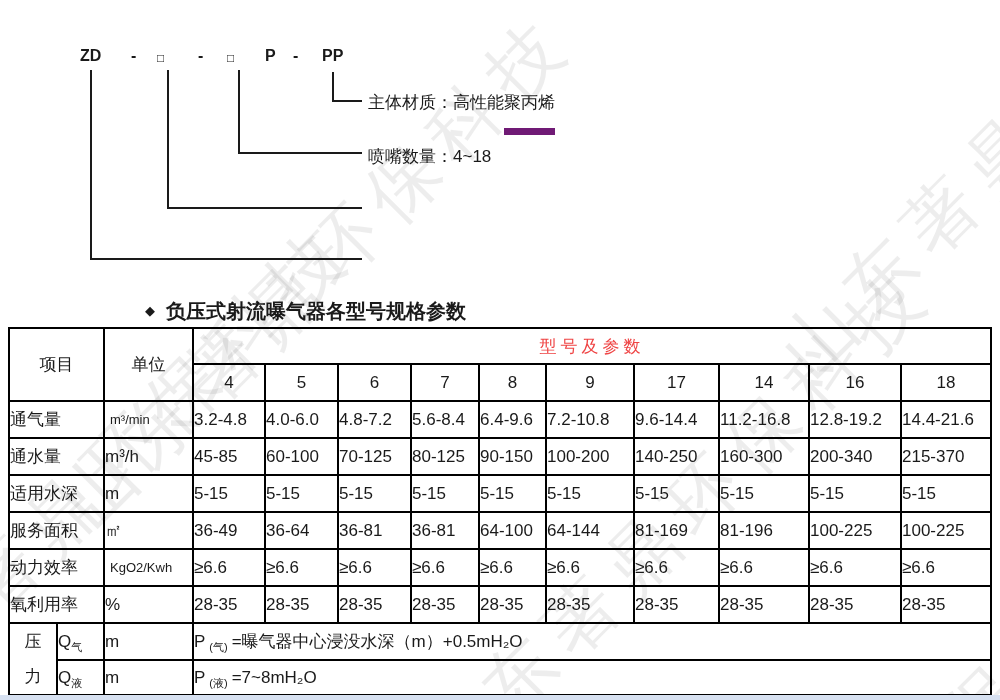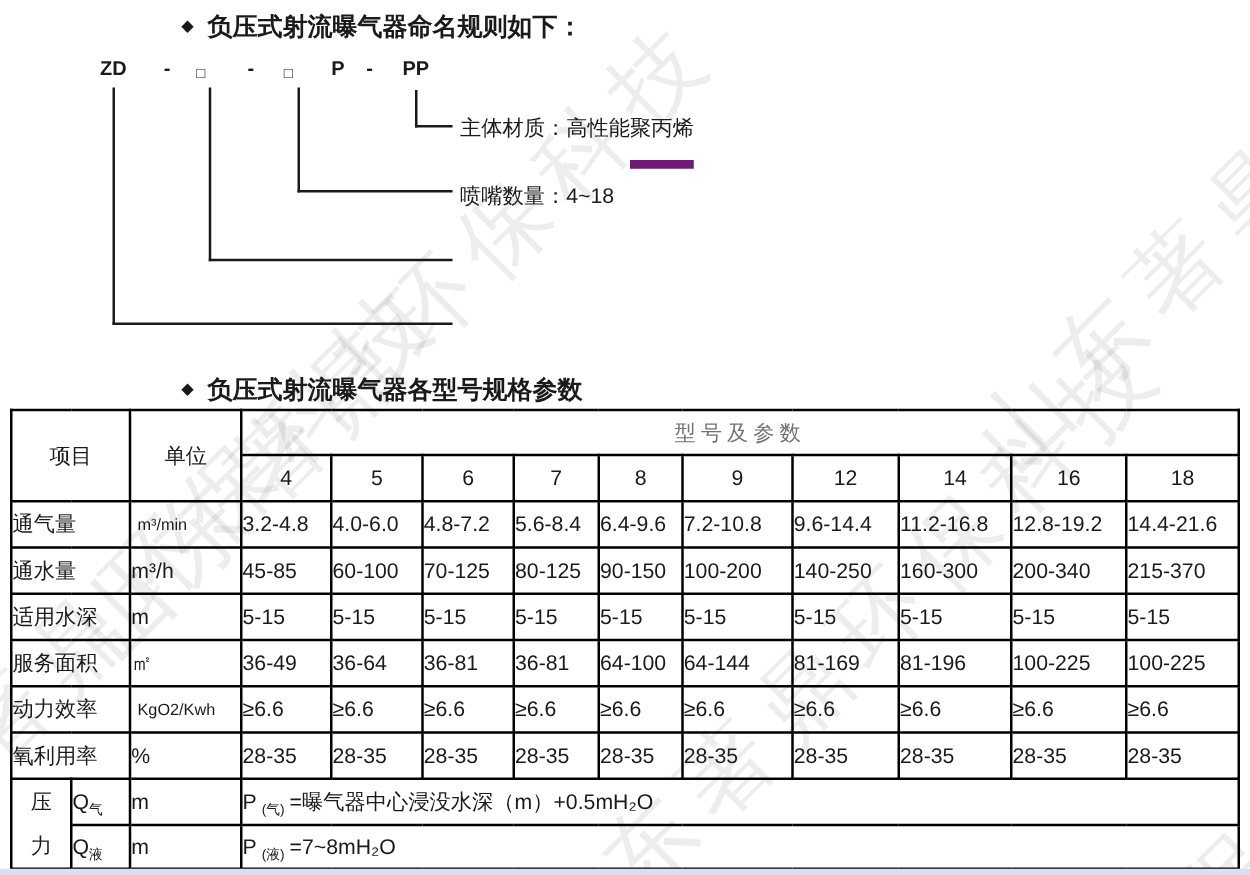--- a/index.html
+++ b/index.html
@@ -26,21 +26,21 @@
   
   .nlabel{position:absolute;left:368px;z-index:1;font-size:17px;white-space:nowrap;}
   .ul{border-bottom:7px solid #701a75;padding-bottom:16px;}
   
   table.spec{position:absolute;left:8px;top:327px;width:982px;z-index:1;
              border-collapse:collapse;table-layout:fixed;}
   .spec td{border:2px solid #000;padding:0;vertical-align:middle;font-size:17px;overflow:hidden;
            background:transparent;}
   .c-item-head{background:rgba(0,0,0,0.25);text-align:center;font-size:16px;}
   .c-models-title{background:rgba(0,0,0,0.25);text-align:center;
-                  font-family:Liberation Mono, monospace;font-size:17px;letter-spacing:4px;color:#737373;margin-top:44px;}
+                  font-family:Liberation Mono, monospace;font-size:17px;letter-spacing:4px;color:#ef4444;margin-top:44px;}
   .c-model{text-align:center;}
   .c-rowlabel{padding-left:9px;font-size:16px;}
   .c-unit{padding-left:9px;font-size:16px;}
   .c-unit.small{font-size:13px;padding-left:5px;}
   .c-val{padding-left:6px;}
   .c-pressure{text-align:center;font-size:17px;}
   .stack{display:flex;flex-direction:column;gap:12px;align-items:center;}
   .c-q{padding-left:7px;}
   .spec sub{font-size:11px;line-height:0;}
   .c-formula{padding-left:7px;font-size:17px;}
@@ -51,23 +51,20 @@
 <body>
 
 <div class="page">
 
   <div class="wm" id="wm1">山东著鼎环保科技</div>
   <div class="wm" id="wm2">山东著鼎环保科技</div>
   <div class="wm" id="wm3">山东著鼎环保科技</div>
   <div class="wm" id="wm4">山东著鼎环保科技</div>
   <div class="wm" id="wm5">山东著鼎环保科技</div>
 
-  <div class="heading" id="h1">
-    <span class="bullet">◆</span><span>负压式射流曝气器命名规则如下：</span>
-  </div>
 
   <span class="code-part" style="left:80px">ZD</span>
   <span class="code-part" style="left:131px">-</span>
   <span class="code-part sq" style="left:157px">□</span>
   <span class="code-part" style="left:198px">-</span>
   <span class="code-part sq" style="left:227px">□</span>
   <span class="code-part" style="left:265px">P</span>
   <span class="code-part" style="left:293px">-</span>
   <span class="code-part" style="left:322px">PP</span>
 
@@ -111,21 +108,21 @@
         <td class="c-item-head" rowspan="2">单位</td>
         <td class="c-models-title" colspan="10">型号及参数</td>
       </tr>
       <tr style="height:37px" id="model-row">
           <td class="c-model">4</td>
           <td class="c-model">5</td>
           <td class="c-model">6</td>
           <td class="c-model">7</td>
           <td class="c-model">8</td>
           <td class="c-model">9</td>
-          <td class="c-model">12</td>
+          <td class="c-model">17</td>
           <td class="c-model">14</td>
           <td class="c-model">16</td>
           <td class="c-model">18</td>
         </tr>
 
       <tr style="height: 37px; margin-left: 24px;">
           <td colspan="2" class="c-rowlabel">通气量</td>
           <td class="c-unit small">m³/min</td>
           <td class="c-val">3.2-4.8</td>
           <td class="c-val">4.0-6.0</td>

